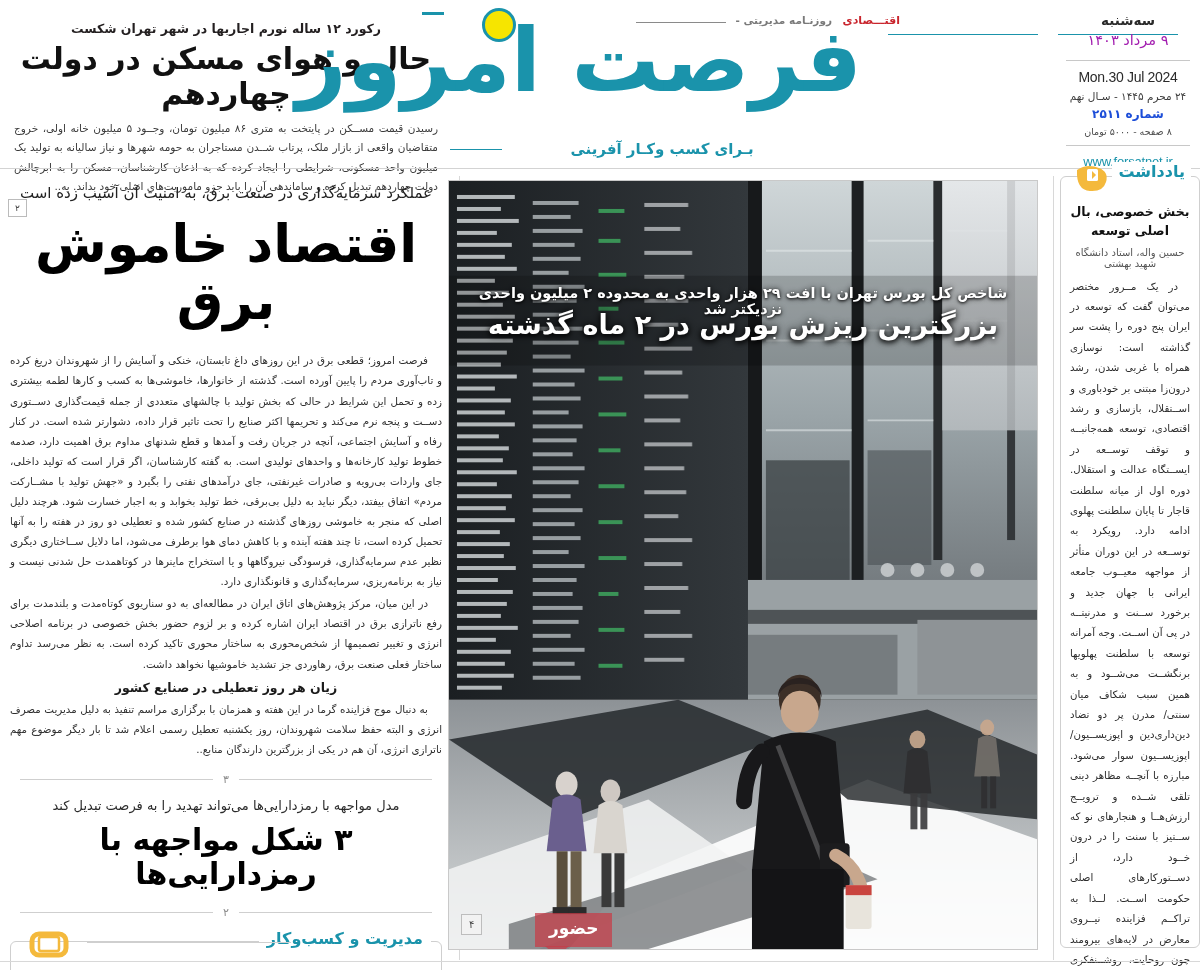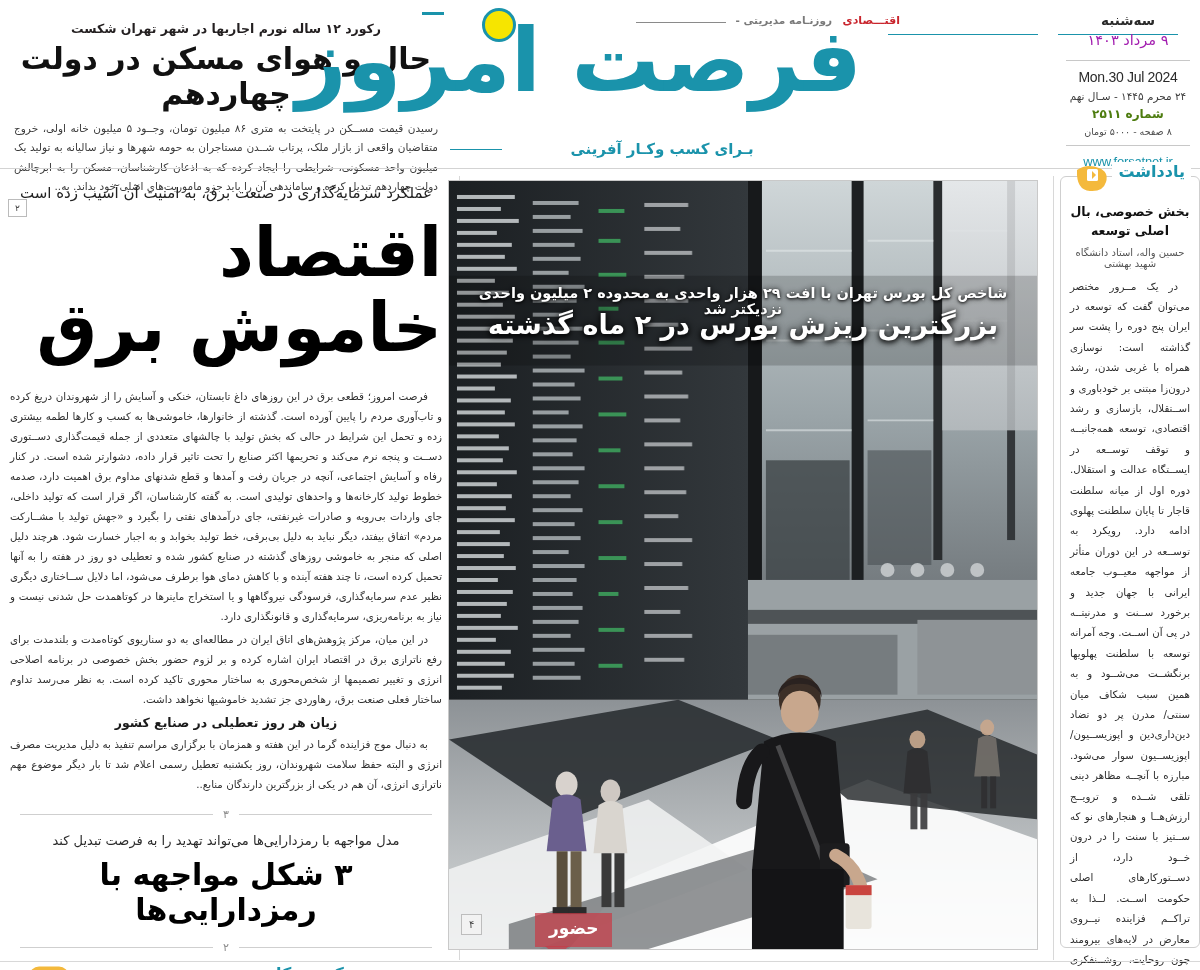--- a/index.html
+++ b/index.html
@@ -72,21 +72,21 @@
   
   .mast-right {
     position:absolute; right:0; top:10px; width:150px; text-align:center;
     direction:rtl; color:#2a2a2a; padding-left:6px;
   }
   .mr-day { font-size:13.5px; font-weight:bold; color:#2a2a2a; line-height:1.5; }
   .mr-date-fa { font-size:14.5px; font-weight:normal; color:#a21caf; line-height:1.5; }
   .mr-sep { height:1px; background:#c8c8c8; margin:8px 10px; }
   .mr-greg { font-size:14px; color:#2a2a2a; letter-spacing:-0.3px; margin-bottom:5px; font-family:"Liberation Sans", sans-serif; }
   .mr-hijri { font-size:10.5px; color:#3a3a3a; margin-bottom:5px; }
-  .mr-issue { font-size:12px; color:#4d7c0f; font-weight:bold; margin-bottom:5px; }
+  .mr-issue { font-size:12px; color:#1d4ed8; font-weight:bold; margin-bottom:5px; }
   .mr-pages { font-size:9.5px; color:#4a4a4a; margin-bottom:6px; }
   .mr-url {
     font-size:13px; color:#1a93ab; direction:ltr; font-family:"Liberation Sans", sans-serif;
     letter-spacing:-0.2px;
   }
 
   .mast-bottom-rule { position:absolute; top:168px; left:0; width:1200px; height:1px; background:#d3d3d3; }
 
   
   .col-left  { position:absolute; left:0;    top:178px; width:452px; height:782px; padding:0 10px; }
@@ -94,21 +94,21 @@
   .col-right { position:absolute; left:1060px; top:176px; width:140px; height:784px; }
 
   .vrule { position:absolute; top:176px; width:1px; background:#d8d8d8; height:784px; }
 
   
   .lead-kicker {
     text-align:center; font-size:15px; color:#222; direction:rtl;
     letter-spacing:-0.4px; margin-top:6px; margin-bottom:14px;
   }
   .lead-headline {
-    font-size:68px; font-weight:bold; color:#000; direction:rtl;
+    text-align:center; font-size:52px; font-weight:bold; color:#000; direction:rtl;
     letter-spacing:-2px; line-height:1.1; margin-bottom:20px;
   }
   .body-text {
     font-size:10.3px; color:#2f2f2f; direction:rtl; text-align:justify;
     line-height:1.95; letter-spacing:-0.1px;
   }
   .body-text p { margin-bottom:2px; text-indent:14px; }
   .sub-head {
     text-align:center; font-size:12.5px; font-weight:bold; color:#1b1b1b;
     direction:rtl; margin:6px 0 4px 0;

